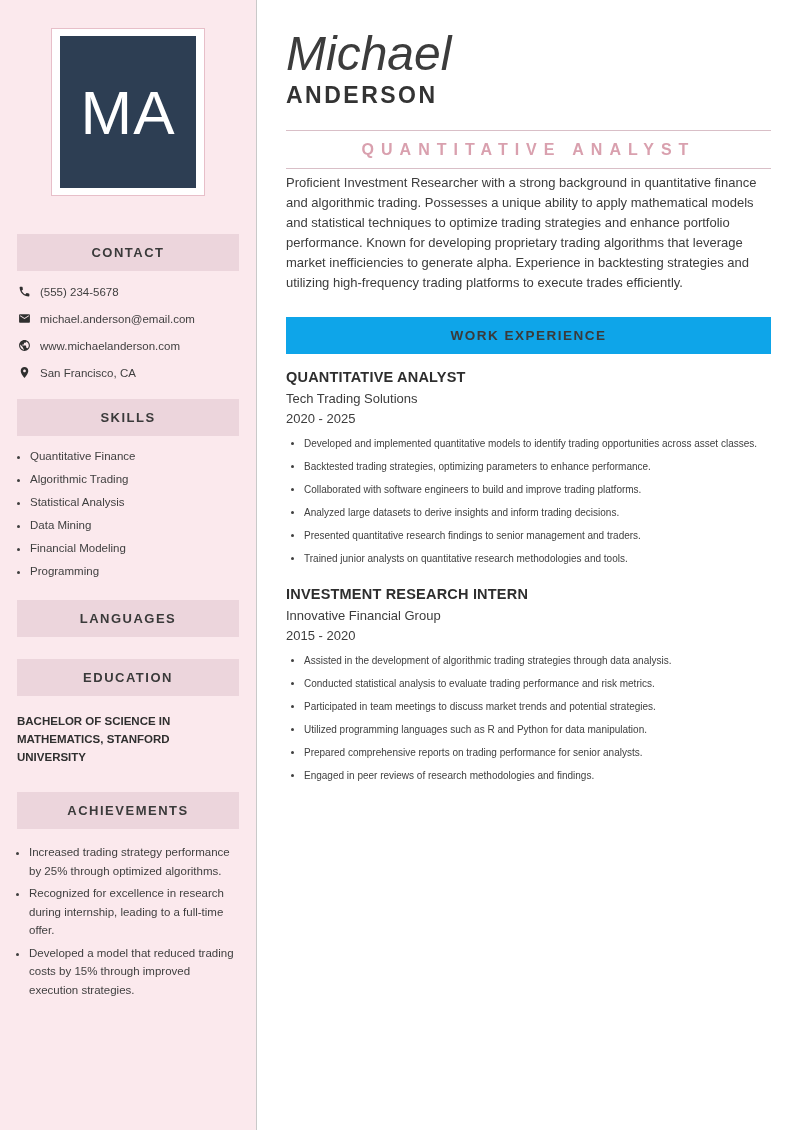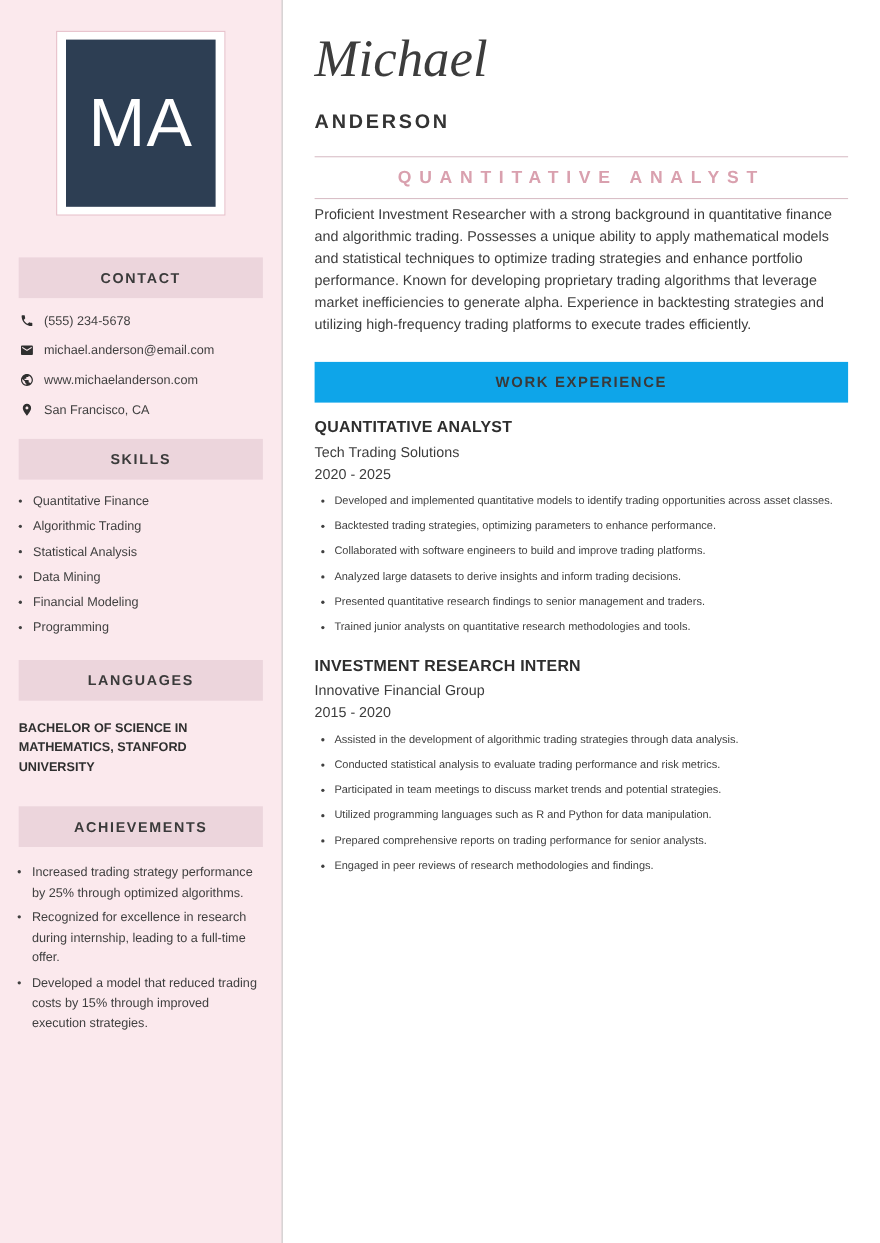--- a/index.html
+++ b/index.html
@@ -86,30 +86,30 @@
     margin-bottom: 4px;
   }
 
   
   .main {
     position: absolute; left: 258px; top: 0;
     width: 542px; height: 1130px;
     padding: 28px 29px 0 28px;
   }
   .first-name {
-    font-family: Liberation Serif, serif;
+    font-family: Liberation Sans, sans-serif;
     font-style: italic;
     font-size: 48px; line-height: 52px;
     color: #3c3c3c;
   }
   .last-name {
-    font-size: 18px; font-weight: bold;
+    font-size: 23px; font-weight: bold;
     letter-spacing: 2.5px;
     color: #333333;
-    margin-top: 20px;
+    margin-top: 2px;
   }
   .rule {
     border: none;
     border-top: 1px solid #d9bfc7;
     margin-top: 21px;
   }
   .role-title {
     text-align: center;
     color: #d9a0ae;
     font-weight: bold;
@@ -202,20 +202,21 @@
     <li>Quantitative Finance</li>
     <li>Algorithmic Trading</li>
     <li>Statistical Analysis</li>
     <li>Data Mining</li>
     <li>Financial Modeling</li>
     <li>Programming</li>
   </ul>
 
   <div class="band languages-band">LANGUAGES</div>
 
+  <div class="band education-band">EDUCATION</div>
   <div class="degree">BACHELOR OF SCIENCE IN MATHEMATICS, STANFORD UNIVERSITY</div>
 
   <div class="band achievements-band">ACHIEVEMENTS</div>
   <ul class="ach-list">
     <li>Increased trading strategy performance by 25% through optimized algorithms.</li>
     <li>Recognized for excellence in research during internship, leading to a full-time offer.</li>
     <li>Developed a model that reduced trading costs by 15% through improved execution strategies.</li>
   </ul>
 
 </aside>

